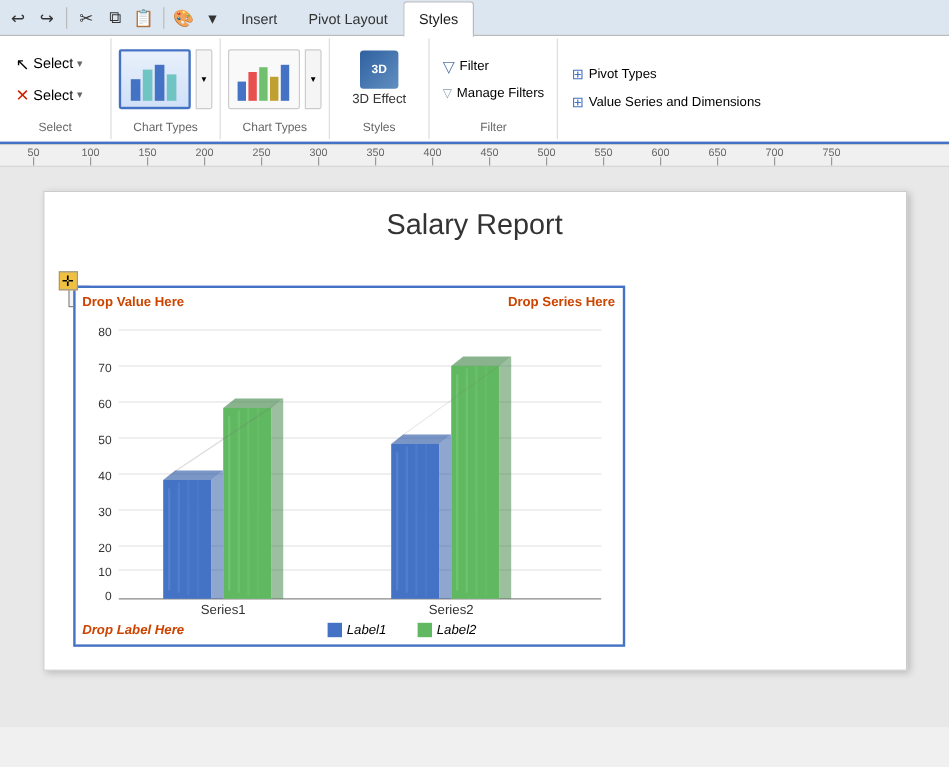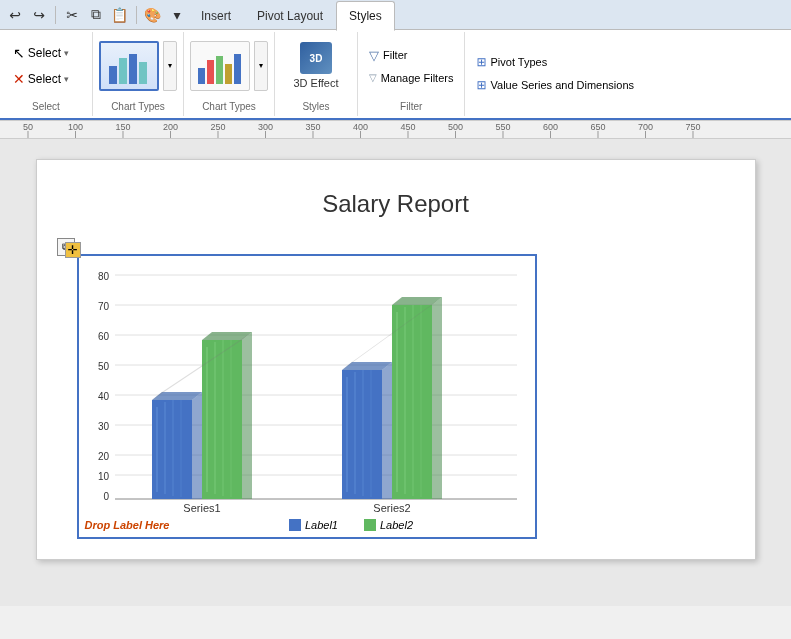--- a/index.html
+++ b/index.html
@@ -198,21 +198,21 @@
 
     
     .page {
       background: white;
       width: 720px;
       min-height: 400px;
       margin: 0 auto;
       box-shadow: 2px 2px 6px rgba(0,0,0,0.2);
       border: 1px solid #ccc;
       position: relative;
-      padding: 20px;
+      padding: 4px;
     }
 
     
     .report-title {
       text-align: center;
       font-size: 24px;
       font-weight: normal;
       color: #333;
       margin-bottom: 16px;
       padding: 10px;
@@ -451,20 +451,24 @@
     
     <div class="copy-icon" title="Copy">⧉</div>
 
     <div class="report-title">Salary Report</div>
 
     
     <div class="chart-outer" style="margin-left: 20px; margin-top: 10px;">
       <div class="chart-move-handle">✛</div>
 
       <div class="chart-box">
+        <div class="chart-header">
+          <span>Drop Value Here</span>
+          <span>Drop Series Here</span>
+        </div>
 
         
         <svg class="chart-svg-area" height="250" viewBox="0 0 440 250">
 
           <text x="22" y="18" font-size="10" fill="#333" text-anchor="end">80</text>
           <text x="22" y="48" font-size="10" fill="#333" text-anchor="end">70</text>
           <text x="22" y="78" font-size="10" fill="#333" text-anchor="end">60</text>
           <text x="22" y="108" font-size="10" fill="#333" text-anchor="end">50</text>
           <text x="22" y="138" font-size="10" fill="#333" text-anchor="end">40</text>
           <text x="22" y="168" font-size="10" fill="#333" text-anchor="end">30</text>

